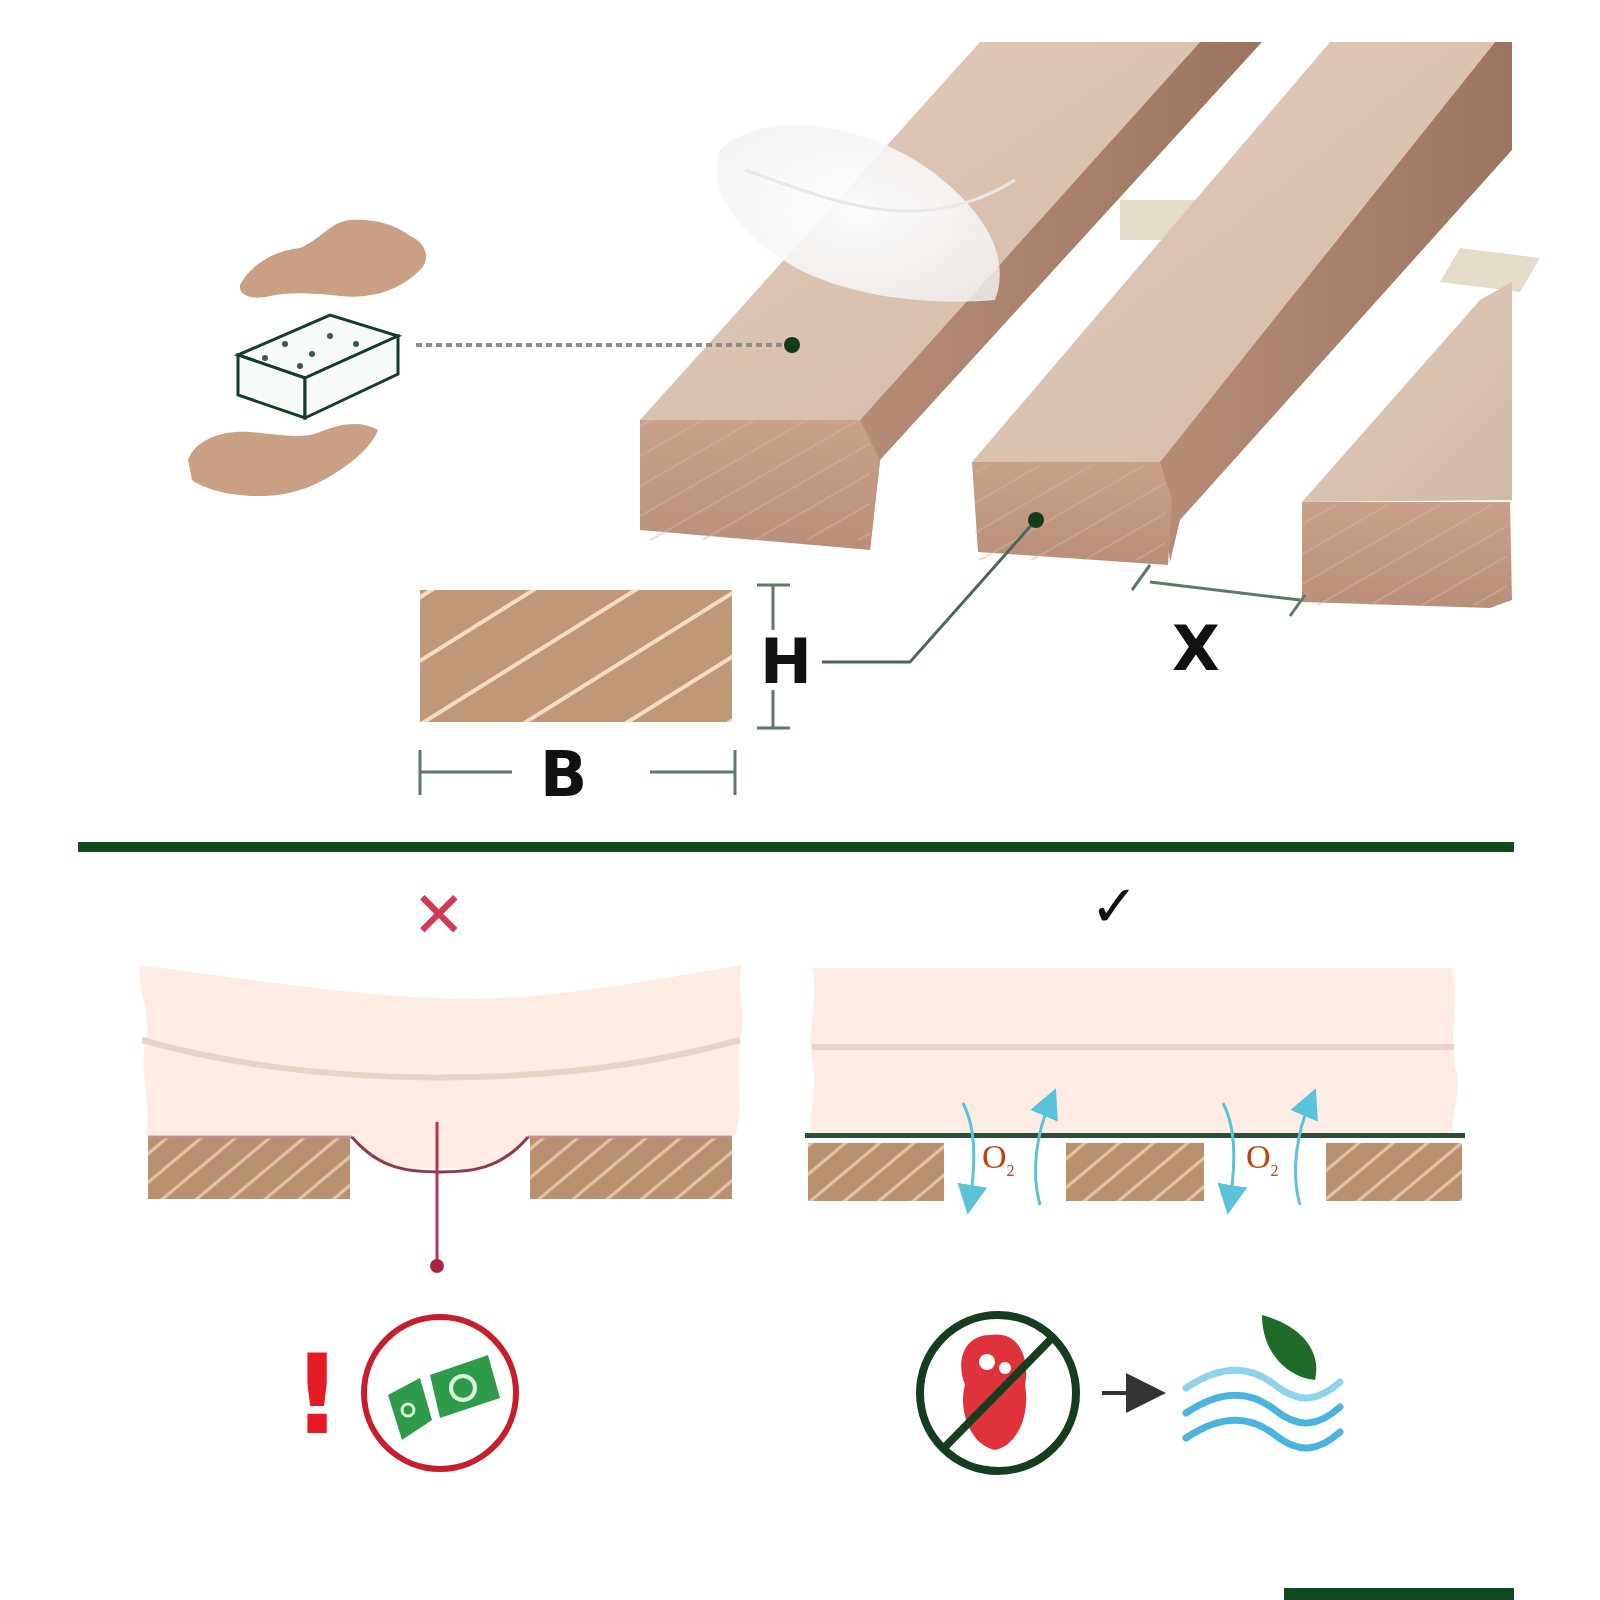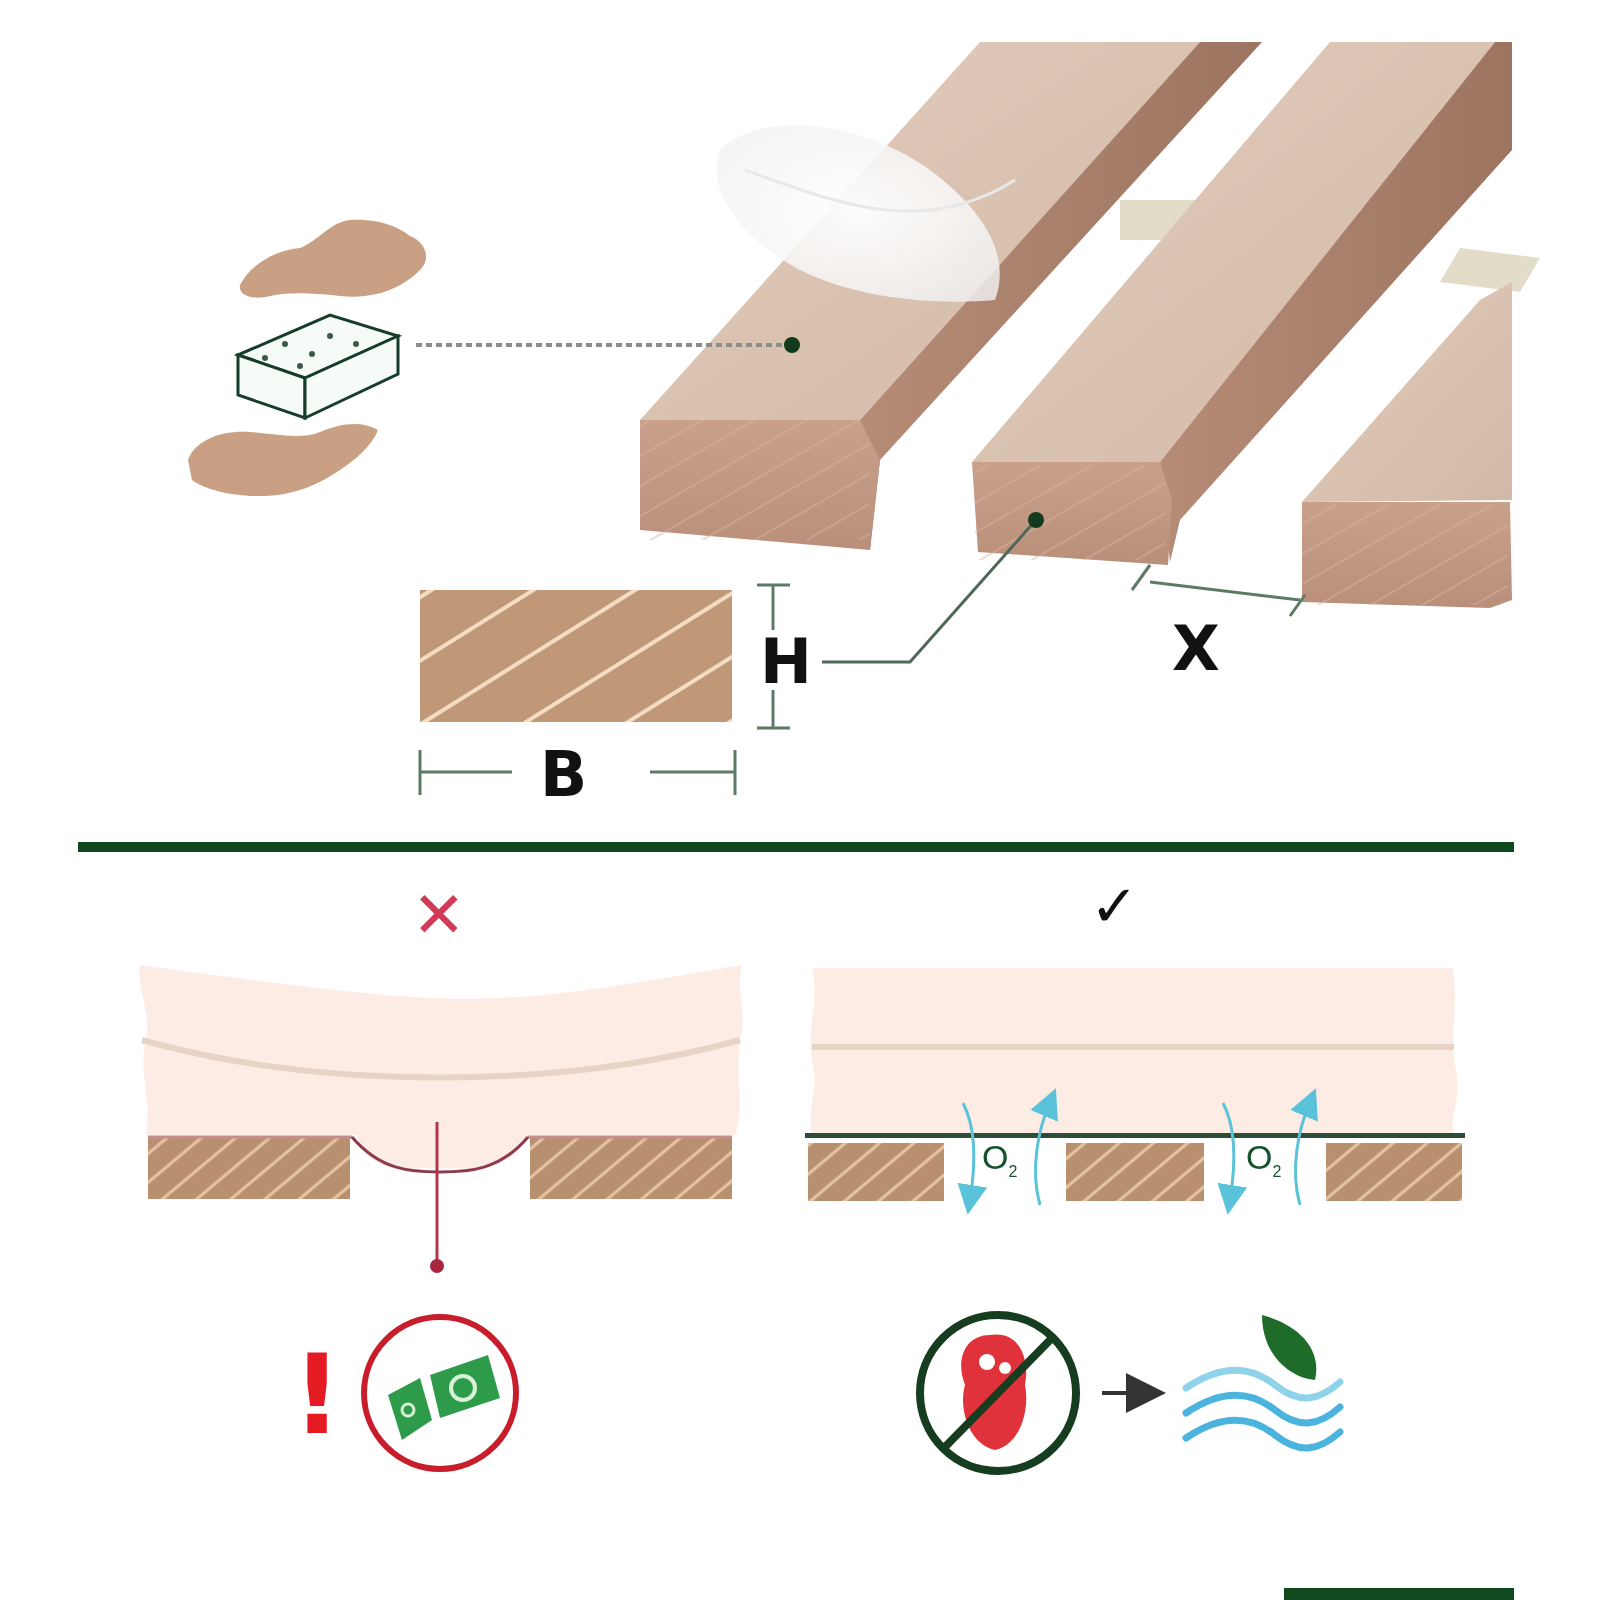--- a/index.html
+++ b/index.html
@@ -6,21 +6,21 @@
     body { width: 1600px; height: 1600px; position: relative; overflow: hidden;
            font-family: "DejaVu Sans", "Liberation Sans", sans-serif; }
     .layer { position: absolute; left: 0; top: 0; width: 1600px; height: 1600px; }
     .label { position: absolute; font-family: "DejaVu Sans", sans-serif; font-weight: bold; color: #111; }
     .lbl-h { left: 760px; top: 625px; font-size: 62px; }
     .lbl-b { left: 540px; top: 738px; font-size: 62px; }
     .lbl-x { left: 1172px; top: 612px; font-size: 62px; }
     .mark { position: absolute; font-family: "DejaVu Sans", sans-serif; }
     .mark-bad { left: 412px; top: 878px; font-size: 64px; color: #d23a55; }
     .mark-good { left: 1090px; top: 872px; font-size: 58px; color: #111; }
-    .o2 { position: absolute; font-family: Liberation Sans, sans-serif; font-size: 34px; color: #14532d; text-align: center; }
+    .o2 { position: absolute; font-family: Liberation Serif, serif; font-size: 34px; color: #c2410c; text-align: center; }
     .o2 sub { font-size: 16px; }
     .o2-1 { left: 982px; top: 1138px; }
     .o2-2 { left: 1246px; top: 1138px; }
     .exclaim { position: absolute; left: 292px; top: 1340px; font-size: 110px; font-weight: bold;
                color: #e41b23; font-family: "DejaVu Sans", sans-serif; line-height: 1; }
   </style>
 </head>
 <body>
 
 <svg class="layer" viewBox="0 0 1600 1600" xmlns="http://www.w3.org/2000/svg">

